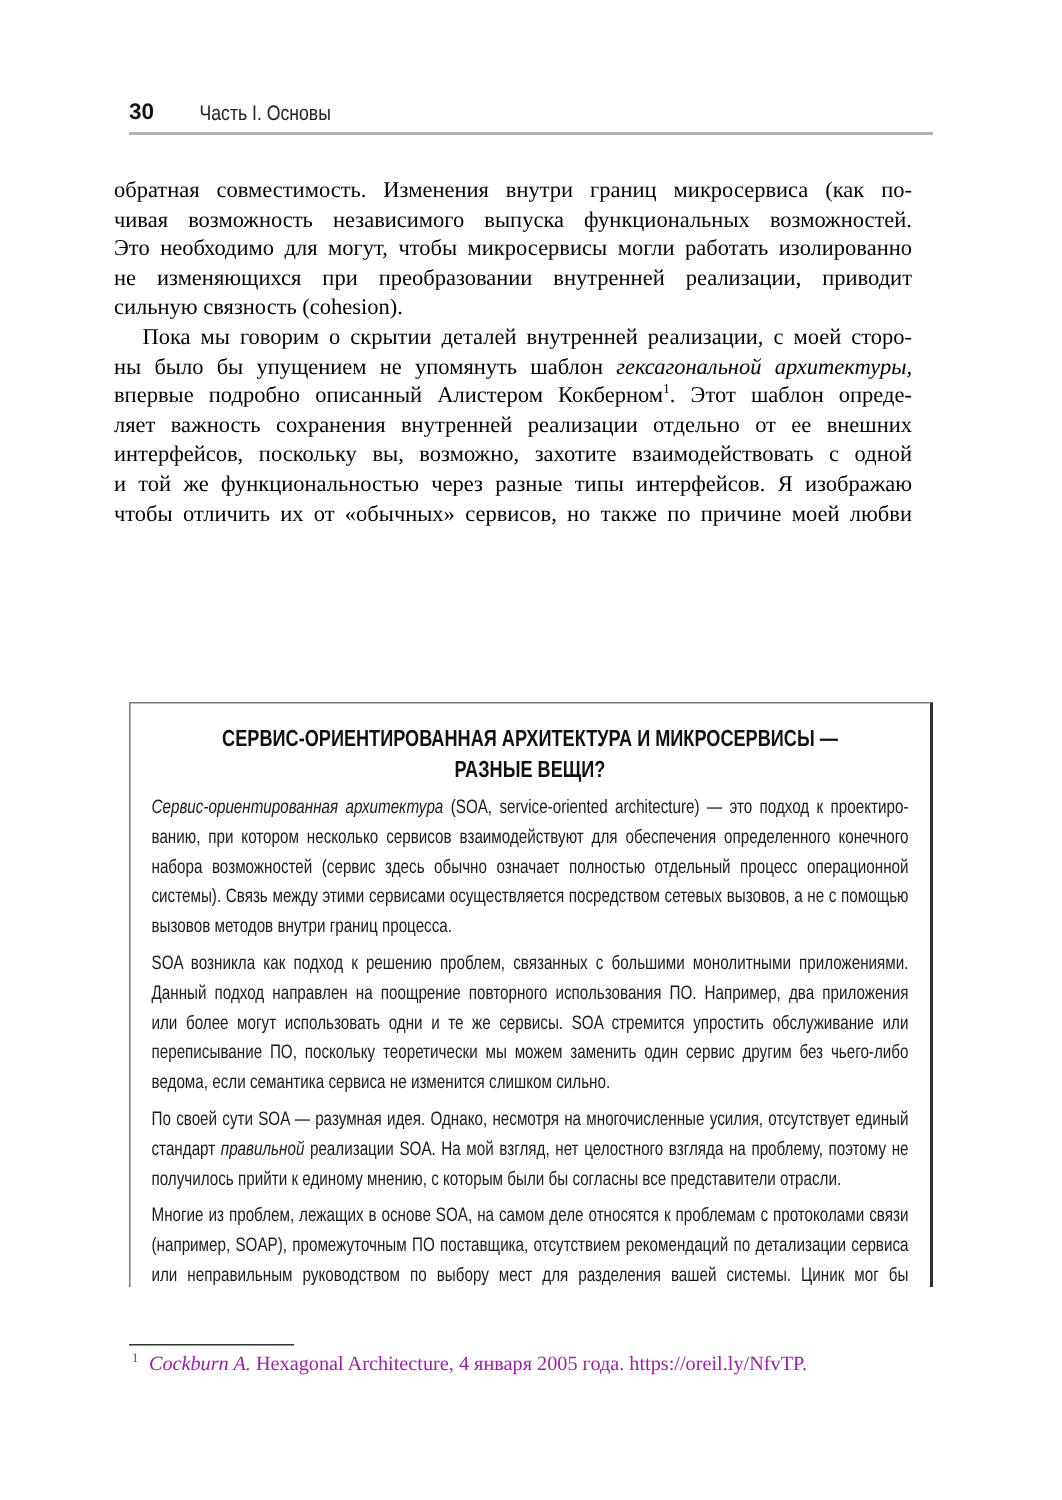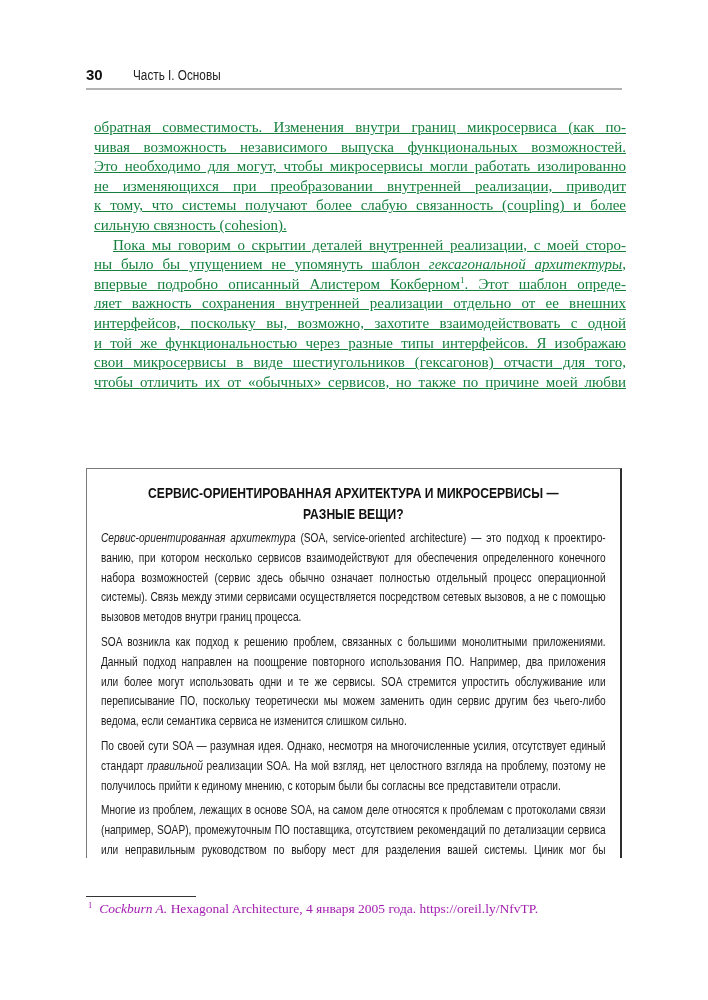--- a/index.html
+++ b/index.html
@@ -13,22 +13,22 @@
   .running-title {
     position: absolute; left: 133px; top: 66px;
     font-family: "Liberation Sans", sans-serif; font-size: 14px; line-height: 18px;
     transform: scaleX(0.84); transform-origin: 0 0; color: #222; white-space: nowrap;
   }
   .header-rule {
     position: absolute; left: 86px; top: 88px; width: 536px; height: 2px; background: #b3b3b3;
   }
 
   .body-text {
-    position: absolute; left: 94px; top: 118px; width: 532px;
-    font-family: "Liberation Serif", serif; font-size: 15px; line-height: 19.6px; color: #15803d; text-decoration: underline;
+    position: absolute; left: 76px; top: 118px; width: 532px;
+    font-family: "Liberation Serif", serif; font-size: 15px; line-height: 19.6px; color: #000000;
   }
   .line { display: block; white-space: normal; }
   .jl { text-align: justify; text-align-last: justify; }
   .ll { text-align: left; text-align-last: left; }
   .indent { text-indent: 19px; }
   .em { font-style: italic; }
   .sup { font-size: 9px; vertical-align: super; line-height: 0; }
 
   .sidebar-box {
     position: absolute; left: 86px; top: 468px; width: 533px; height: 389px;
@@ -65,31 +65,29 @@
   <div class="running-title">Часть I. Основы</div>
   <div class="header-rule"></div>
 </div>
 
 <div class="body-text" id="body-text">
     <div>
       <div class="line jl"><span>обратная совместимость. Изменения внутри границ микросервиса (как по-</span></div>
       <div class="line jl"><span>чивая возможность независимого выпуска функциональных возможностей.</span></div>
       <div class="line jl"><span>Это необходимо для могут, чтобы микросервисы могли работать изолированно</span></div>
       <div class="line jl"><span>не изменяющихся при преобразовании внутренней реализации, приводит</span></div>
-      <div class="line jl"><span>к тому, что системы получают более слабую связанность (coupling) и более</span></div>
       <div class="line ll"><span>сильную связность (cohesion).</span></div>
     </div>
     <div>
       <div class="line jl indent"><span>Пока мы говорим о скрытии деталей внутренней реализации, с моей сторо-</span></div>
       <div class="line jl"><span>ны было бы упущением не упомянуть шаблон </span><span class="em">гексагональной архитектуры</span><span>,</span></div>
       <div class="line jl"><span>впервые подробно описанный Алистером Кокберном</span><span class="sup">1</span><span>. Этот шаблон опреде-</span></div>
       <div class="line jl"><span>ляет важность сохранения внутренней реализации отдельно от ее внешних</span></div>
       <div class="line jl"><span>интерфейсов, поскольку вы, возможно, захотите взаимодействовать с одной</span></div>
       <div class="line jl"><span>и той же функциональностью через разные типы интерфейсов. Я изображаю</span></div>
-      <div class="line jl"><span>свои микросервисы в виде шестиугольников (гексагонов) отчасти для того,</span></div>
       <div class="line jl"><span>чтобы отличить их от «обычных» сервисов, но также по причине моей любви</span></div>
     </div>
   </div>
 
 <div class="sidebar-box"></div>
 <div class="box-title">
   <div class="line">СЕРВИС-ОРИЕНТИРОВАННАЯ АРХИТЕКТУРА И МИКРОСЕРВИСЫ —</div>
   <div class="line">РАЗНЫЕ ВЕЩИ?</div>
 </div>
 <div class="box-body" id="box-body">

